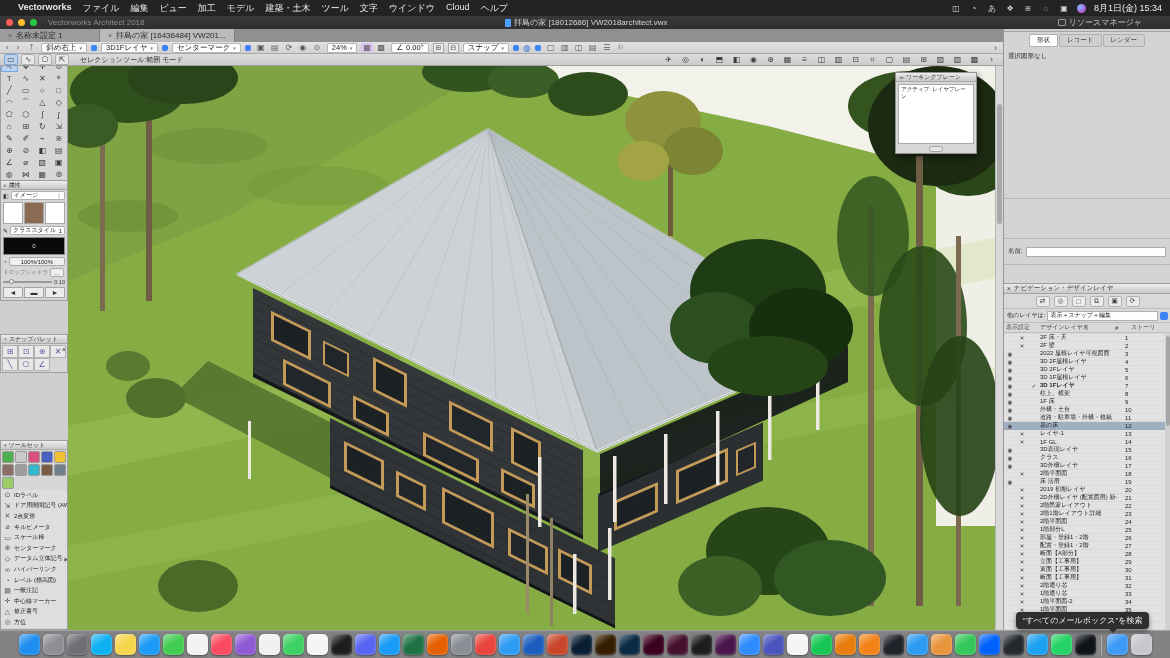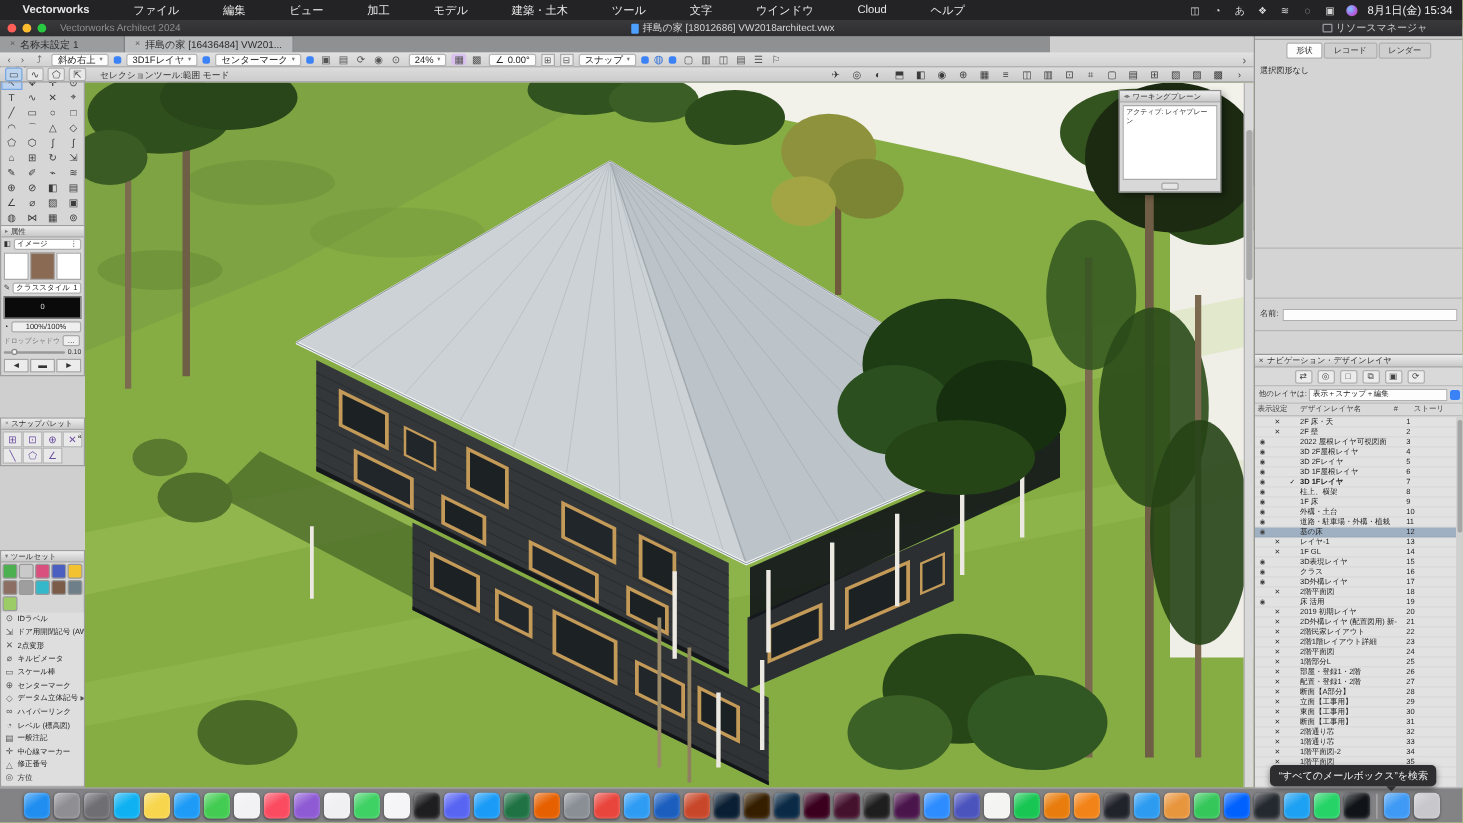--- a/index.html
+++ b/index.html
@@ -21,21 +21,21 @@
   .titlebar{position:absolute;left:0;top:16px;width:1170px;height:13px;background:linear-gradient(#39393b,#2e2e30);display:flex;align-items:center;padding:0 6px;z-index:50;}
   .tl{width:7px;height:7px;border-radius:50%;margin-right:5px;}
   .tl.red{background:#ff5f57}.tl.yellow{background:#febc2e}.tl.green{background:#28c840}
   .tb-app{color:#8f8f92;font-size:8px;margin-left:6px;}
   .tb-doc{position:absolute;left:505px;display:flex;align-items:center;gap:3px;color:#d6d6d8;font-size:8px;}
   .doc-ico{width:6px;height:8px;background:#4da0ff;border-radius:1px;display:inline-block;}
   .tb-rm{position:absolute;right:28px;display:flex;align-items:center;gap:3px;color:#c9c9cc;font-size:8px;}
   .rm-ico{width:8px;height:7px;border:1px solid #9a9a9e;border-radius:1px;display:inline-block;}
 
   
-  .tabbar{position:absolute;left:0;top:29px;width:840px;height:13px;background:#8e9092;display:flex;z-index:40;}
+  .tabbar{position:absolute;left:0;top:29px;width:1003px;height:13px;background:#8e9092;display:flex;z-index:40;}
   .tab{display:flex;align-items:center;gap:4px;font-size:8px;color:#2c2c2c;padding:0 8px;background:#9a9c9e;border-right:1px solid #7e8082;min-width:100px;}
   .tab .close{font-size:7px;color:#555;}
   .tab.active{background:#b8babc;}
 
   
   .viewbar{position:absolute;left:0;top:42px;width:1003px;height:12px;background:linear-gradient(#e2e2e2,#d2d2d2);border-bottom:1px solid #a8a8a8;display:flex;align-items:center;gap:4px;padding:0 4px;z-index:40;font-size:7.5px;color:#333;}
   .vb-arrow{font-size:8px;color:#555;padding:0 2px;}
   .pill{display:inline-flex;align-items:center;gap:3px;background:#fdfdfd;border:1px solid #b5b5b5;border-radius:2px;height:10px;padding:0 4px;color:#222;white-space:nowrap;}
   .pill .caret{font-size:5px;color:#777;}
   .blue-dot{width:6px;height:6px;border-radius:2px;background:#3c82f7;flex:0 0 auto;}
@@ -137,21 +137,21 @@
   .tooltip{position:absolute;left:1016px;top:612px;background:#2e2e30;color:#f2f2f2;font-size:8px;padding:3px 7px;border-radius:4px;z-index:80;white-space:nowrap;box-shadow:0 2px 5px rgba(0,0,0,.5);}
   .tooltip:after{content:"";position:absolute;left:70%;bottom:-4px;border:4px solid transparent;border-top-color:#2e2e30;border-bottom:0;}
 </style>
 </head>
 <body>
 
 <div class="screen">
 
   <div class="menubar">
     <span class="apple"></span>
-    <span style="display:flex;gap:24px;">
+    <span style="display:flex;">
         <span class="menu-item bold">Vectorworks</span>
         <span class="menu-item">ファイル</span>
         <span class="menu-item">編集</span>
         <span class="menu-item">ビュー</span>
         <span class="menu-item">加工</span>
         <span class="menu-item">モデル</span>
         <span class="menu-item">建築・土木</span>
         <span class="menu-item">ツール</span>
         <span class="menu-item">文字</span>
         <span class="menu-item">ウインドウ</span>
@@ -168,21 +168,21 @@
         <span class="sico">▣</span>
         <span class="siri-dot"></span>
         <span class="mb-clock">8月1日(金) 15:34</span>
       </div>
   </div>
 
   <div class="titlebar">
     <span class="tl red"></span>
     <span class="tl yellow"></span>
     <span class="tl green"></span>
-    <span class="tb-app">Vectorworks Architect 2024</span>
+    <span class="tb-app">Vectorworks Architect 2018</span>
     <span class="tb-doc">
       <span class="doc-ico"></span>
       <span>拝島の家 [18012686] VW2018architect.vwx</span>
     </span>
     <span class="tb-rm">
       <span class="rm-ico"></span>
       <span>リソースマネージャ</span>
     </span>
   </div>
 

